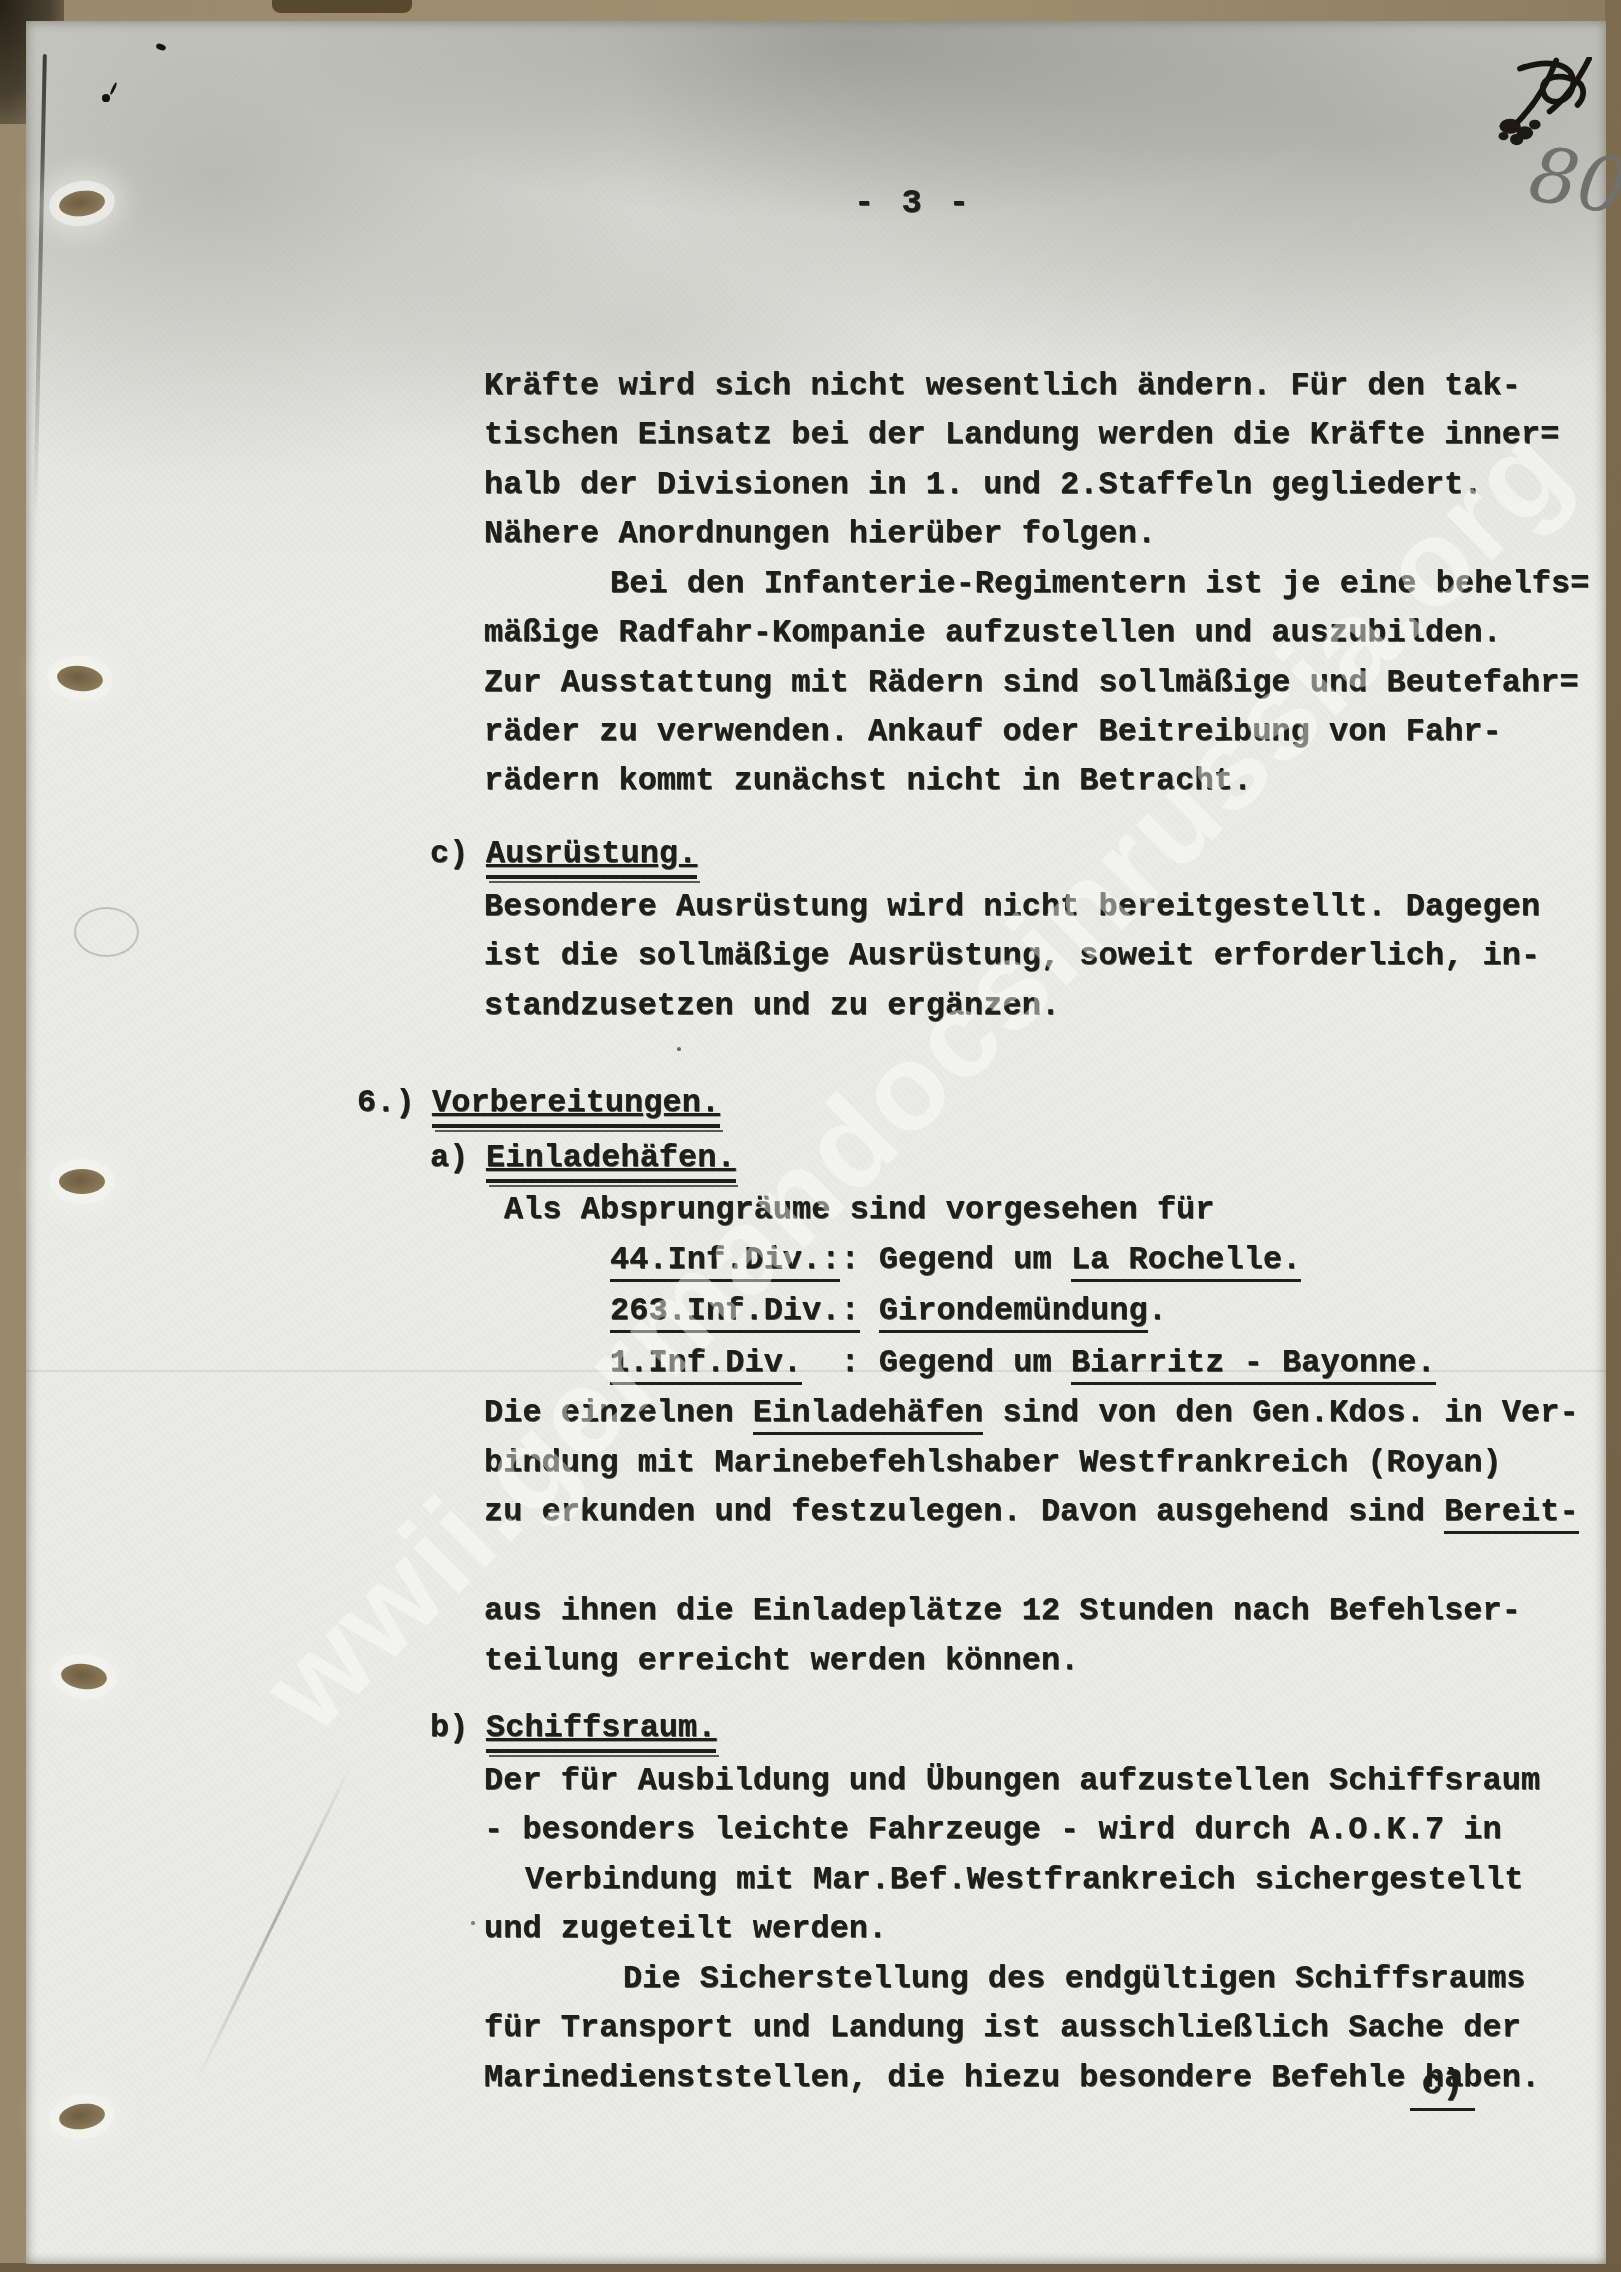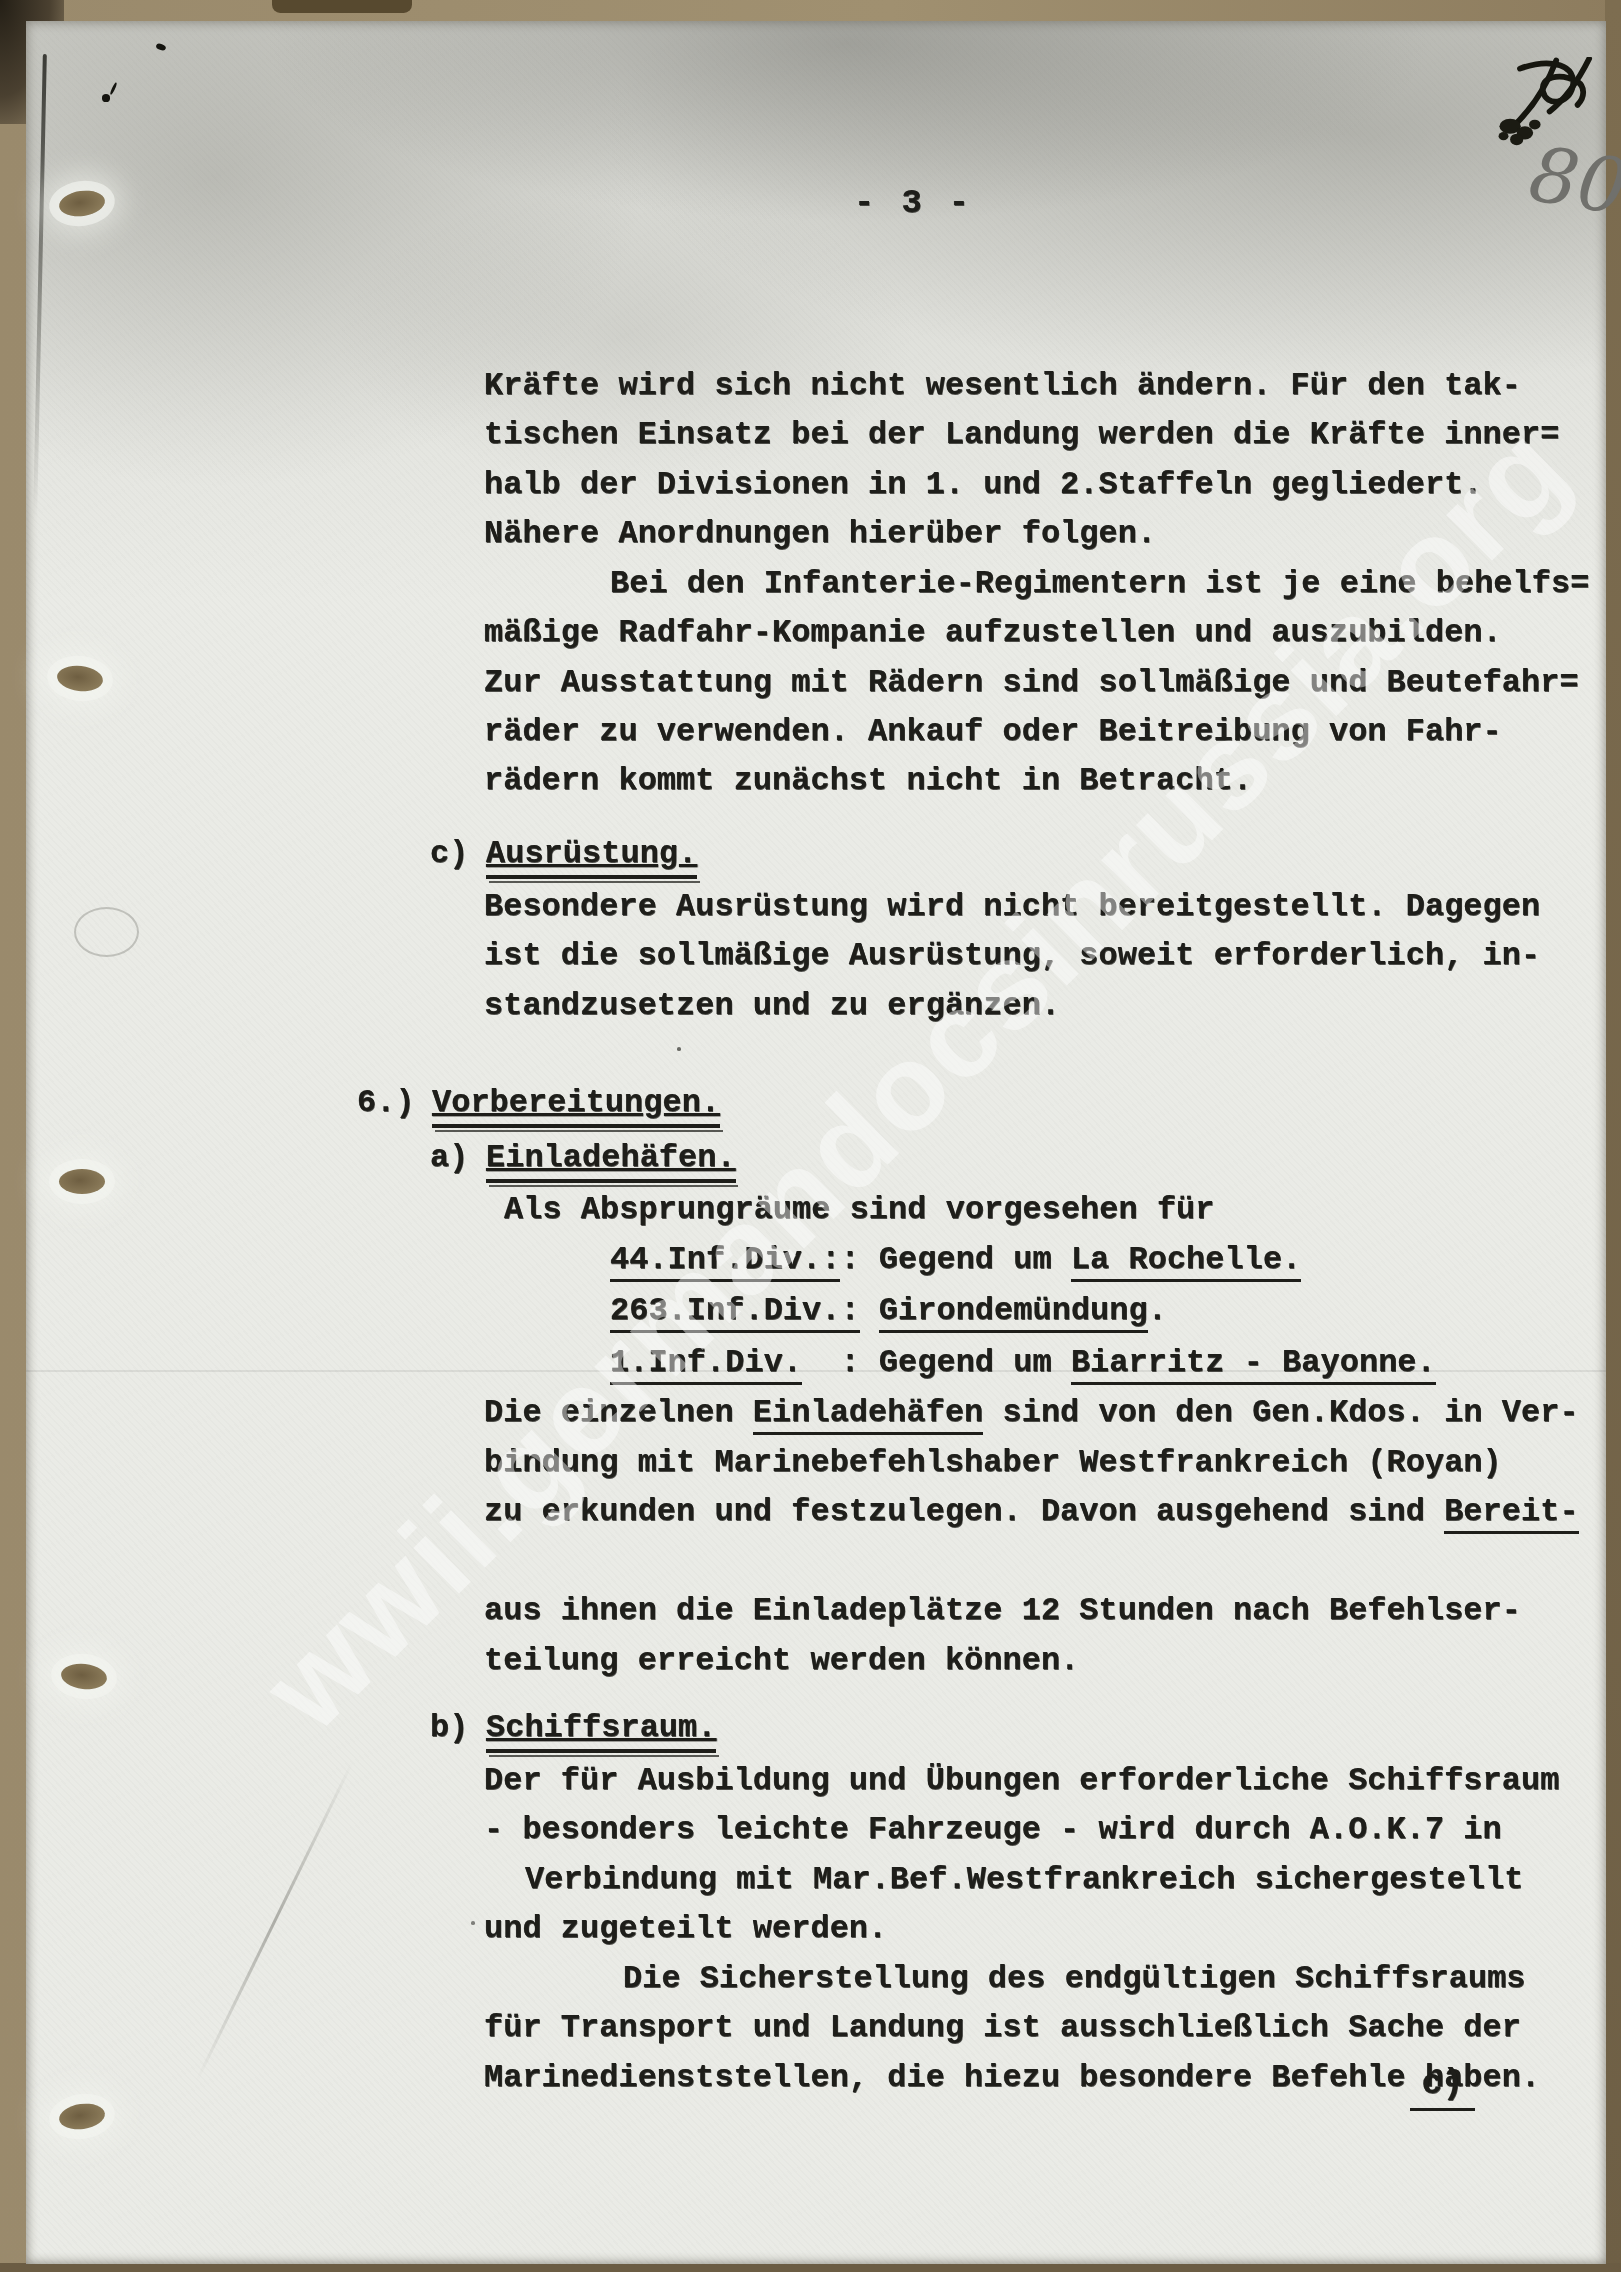--- a/index.html
+++ b/index.html
@@ -136,21 +136,21 @@
   <div class="tl" style="left:584px;top:1322px;"><span class="u">1.Inf.Div.</span><span>  : </span><span>Gegend um </span><span class="u">Biarritz - Bayonne.</span></div>
 
   <div class="tl" style="left:458px;top:1372px;"><span>Die einzelnen </span><span class="u">Einladehäfen</span><span> sind von den Gen.Kdos. in Ver-</span></div>
   <div class="tl" style="left:458px;top:1422px;">bindung mit Marinebefehlshaber Westfrankreich (Royan)</div>
   <div class="tl" style="left:458px;top:1471px;"><span>zu erkunden und festzulegen. Davon ausgehend sind </span><span class="u">Bereit-</span></div>
   <div class="tl" style="left:458px;top:1570px;">aus ihnen die Einladeplätze 12 Stunden nach Befehlser-</div>
   <div class="tl" style="left:458px;top:1620px;">teilung erreicht werden können.</div>
 
   <div class="tl" style="left:404px;top:1687px;">b)</div>
   <div class="tl" style="left:460px;top:1687px;"><span class="uu">Schiffsraum.</span></div>
-  <div class="tl" style="left:458px;top:1740px;">Der für Ausbildung und Übungen erforderliche Schiffsraum</div>
+  <div class="tl" style="left:458px;top:1740px;">Der für Ausbildung und Übungen aufzustellen Schiffsraum</div>
   <div class="tl" style="left:458px;top:1789px;">- besonders leichte Fahrzeuge - wird durch A.O.K.7 in</div>
   <div class="tl" style="left:458px;top:1839px;margin-left:41px;">Verbindung mit Mar.Bef.Westfrankreich sichergestellt</div>
   <div class="tl" style="left:458px;top:1888px;">und zugeteilt werden.</div>
   <div class="tl" style="left:597px;top:1938px;">Die Sicherstellung des endgültigen Schiffsraums</div>
   <div class="tl" style="left:458px;top:1987px;">für Transport und Landung ist ausschließlich Sache der</div>
   <div class="tl" style="left:458px;top:2037px;">Marinedienststellen, die hiezu besondere Befehle haben.</div>
 
   <div class="tl catch" style="left:1384px;top:2043px;"><span class="u" style="padding:0 11.5px 3.3px 11.5px;">c)</span></div>
 
   <div class="watermark">wwii.germandocsinrussia.org</div>

